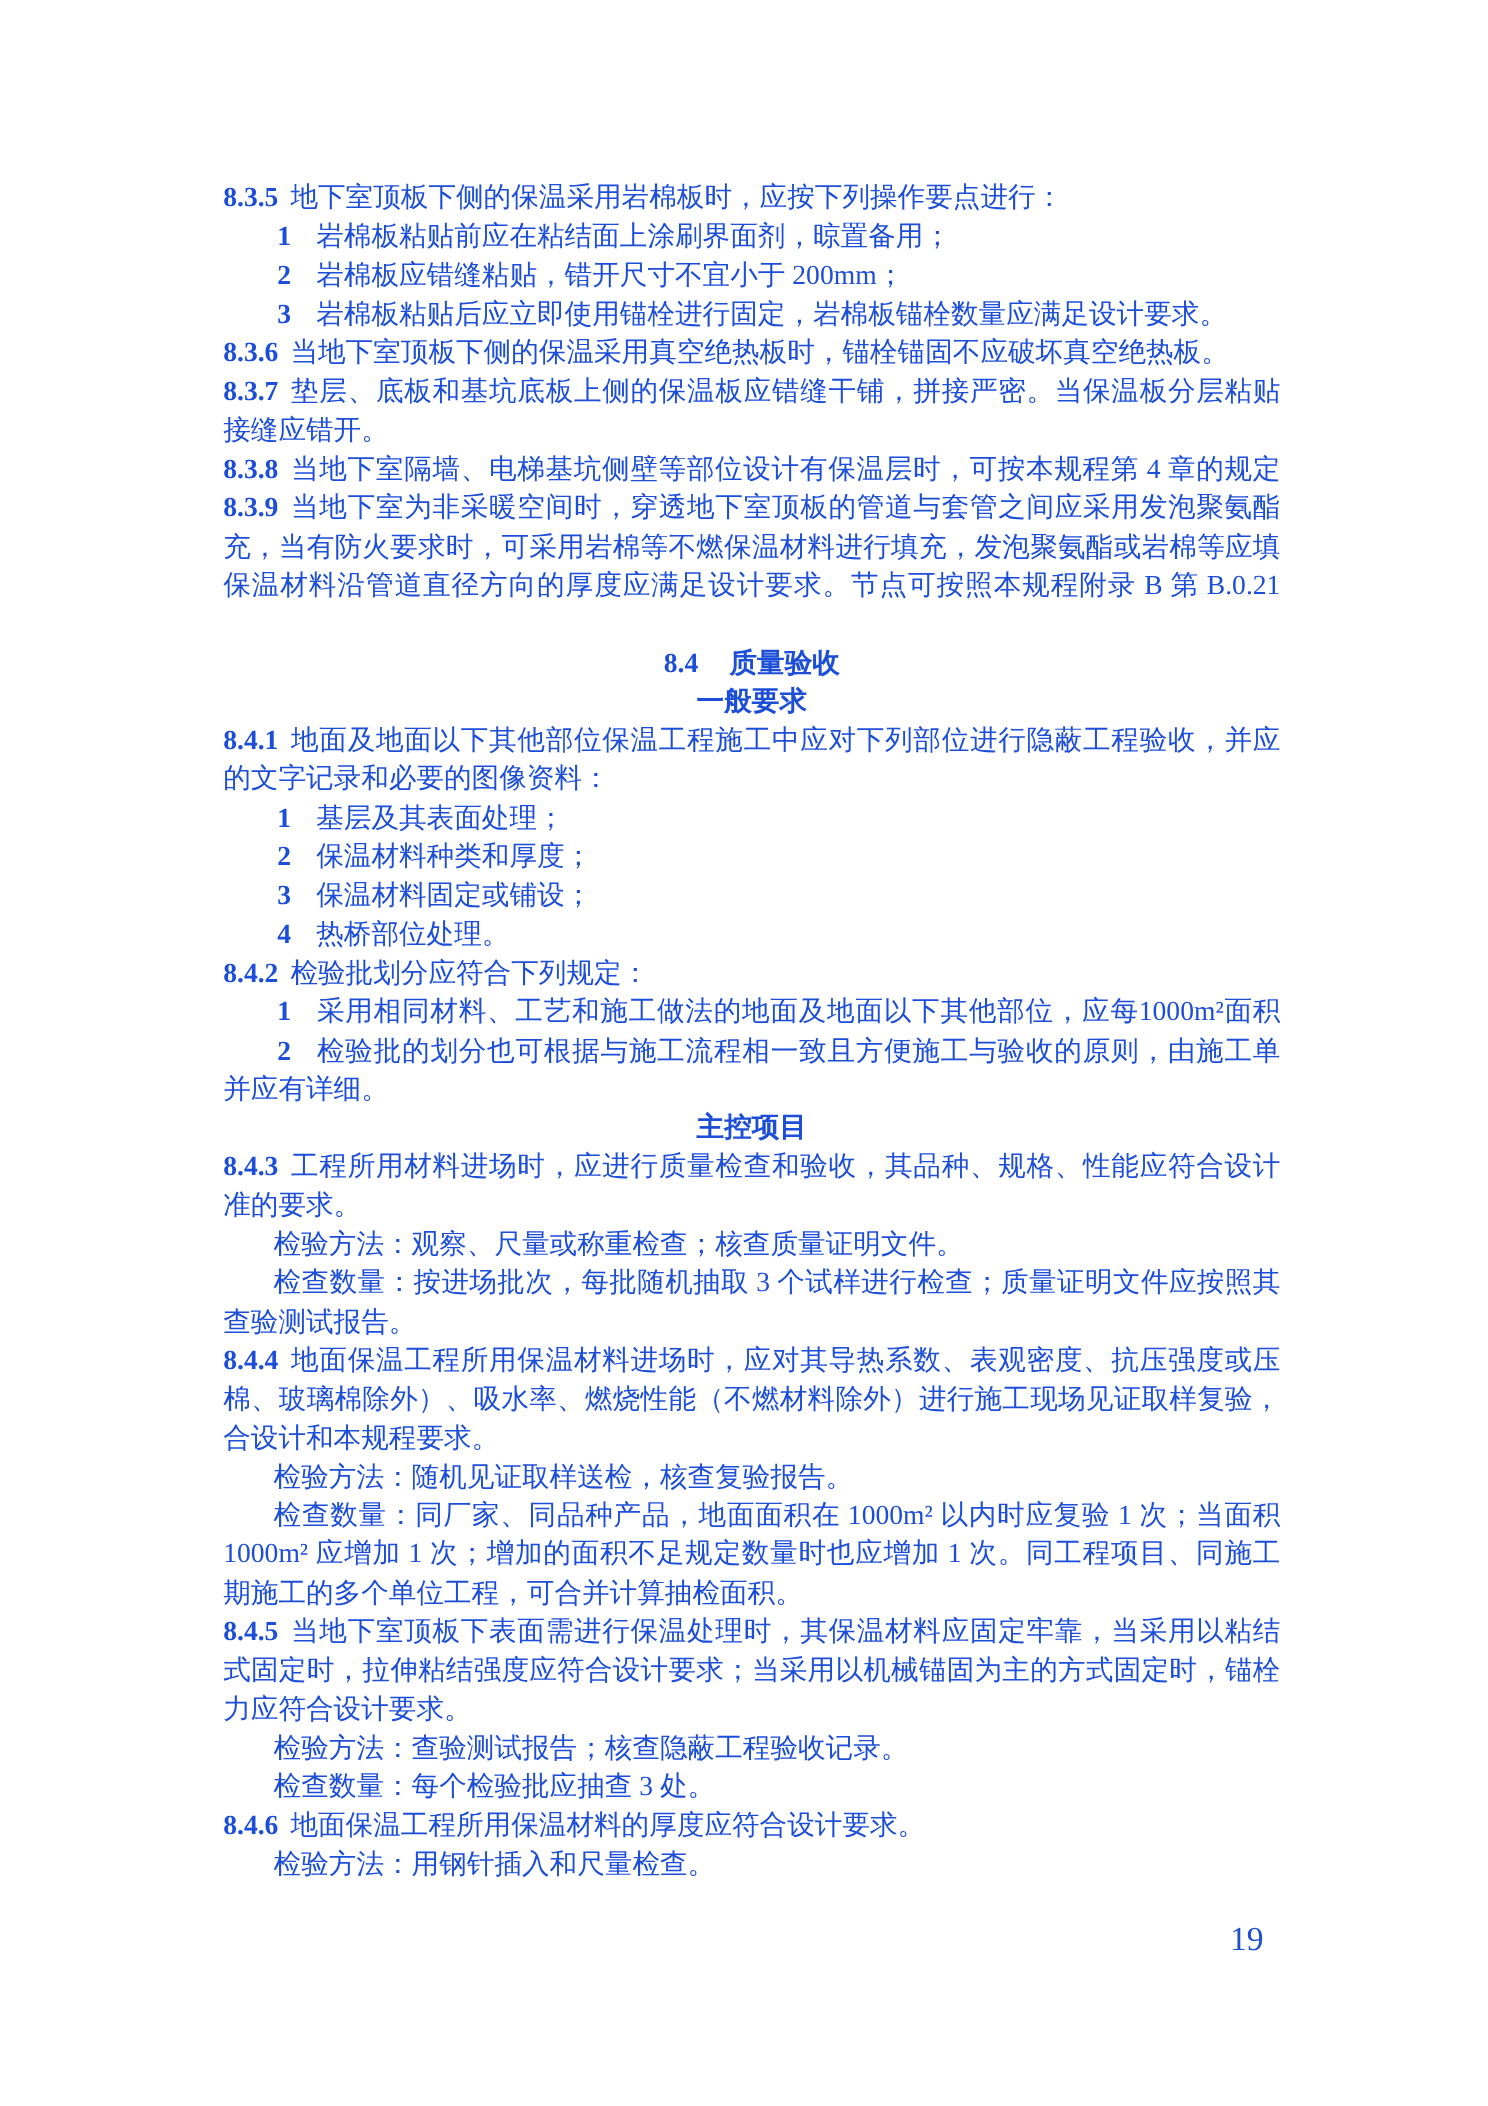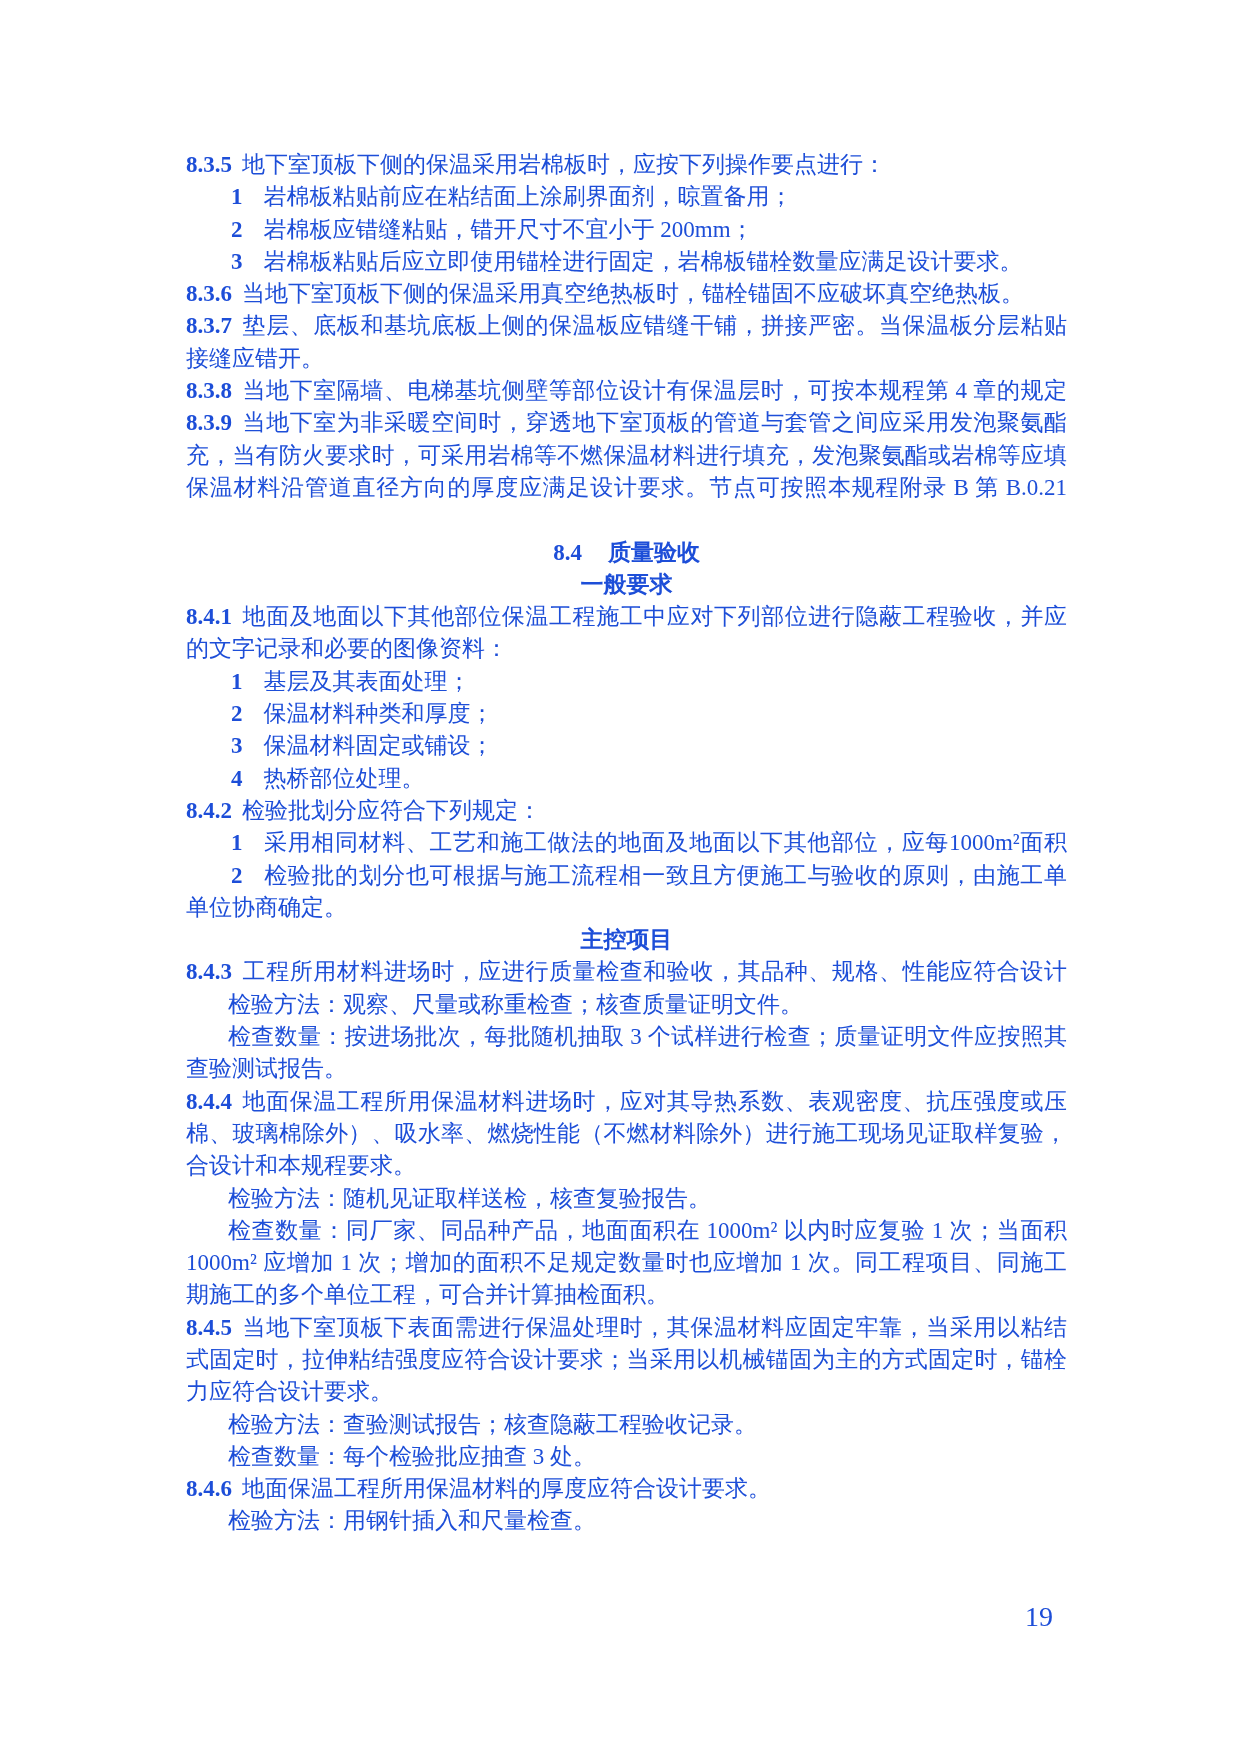--- a/index.html
+++ b/index.html
@@ -65,23 +65,24 @@
       <div class="row center"><span>一般要求</span></div>
       <div class="row sec fill"><span class="num">8.4.1</span><span>地面及地面以下其他部位保温工程施工中应对下列部位进行隐蔽工程验收，并应有详细</span></div>
       <div class="row plain"><span>的文字记录和必要的图像资料：</span></div>
       <div class="row item"><span class="num">1</span><span>基层及其表面处理；</span></div>
       <div class="row item"><span class="num">2</span><span>保温材料种类和厚度；</span></div>
       <div class="row item"><span class="num">3</span><span>保温材料固定或铺设；</span></div>
       <div class="row item"><span class="num">4</span><span>热桥部位处理。</span></div>
       <div class="row sec"><span class="num">8.4.2</span><span>检验批划分应符合下列规定：</span></div>
       <div class="row item fill"><span class="num">1</span><span>采用相同材料、工艺和施工做法的地面及地面以下其他部位，应每1000m²面积划分为一</span></div>
       <div class="row item fill"><span class="num">2</span><span>检验批的划分也可根据与施工流程相一致且方便施工与验收的原则，由施工单位与监理</span></div>
-      <div class="row plain"><span>单位协商确定。</span></div>
+      <div class="row plain"><span>并应有详细。</span></div>
       <div class="row center"><span>主控项目</span></div>
       <div class="row sec fill"><span class="num">8.4.3</span><span>工程所用材料进场时，应进行质量检查和验收，其品种、规格、性能应符合设计和有关标</span></div>
+      <div class="row plain"><span>准的要求。</span></div>
       <div class="row ind2"><span>检验方法：观察、尺量或称重检查；核查质量证明文件。</span></div>
       <div class="row ind2 fill"><span>检查数量：按进场批次，每批随机抽取 3 个试样进行检查；质量证明文件应按照其出厂检验</span></div>
       <div class="row plain"><span>查验测试报告。</span></div>
       <div class="row sec fill"><span class="num">8.4.4</span><span>地面保温工程所用保温材料进场时，应对其导热系数、表观密度、抗压强度或压缩强度（岩</span></div>
       <div class="row plain fill"><span>棉、玻璃棉除外）、吸水率、燃烧性能（不燃材料除外）进行施工现场见证取样复验，结果应符</span></div>
       <div class="row plain"><span>合设计和本规程要求。</span></div>
       <div class="row ind2"><span>检验方法：随机见证取样送检，核查复验报告。</span></div>
       <div class="row ind2 fill"><span>检查数量：同厂家、同品种产品，地面面积在 1000m² 以内时应复验 1 次；当面积每增加</span></div>
       <div class="row plain fill"><span>1000m² 应增加 1 次；增加的面积不足规定数量时也应增加 1 次。同工程项目、同施工单位且同</span></div>
       <div class="row plain"><span>期施工的多个单位工程，可合并计算抽检面积。</span></div>

